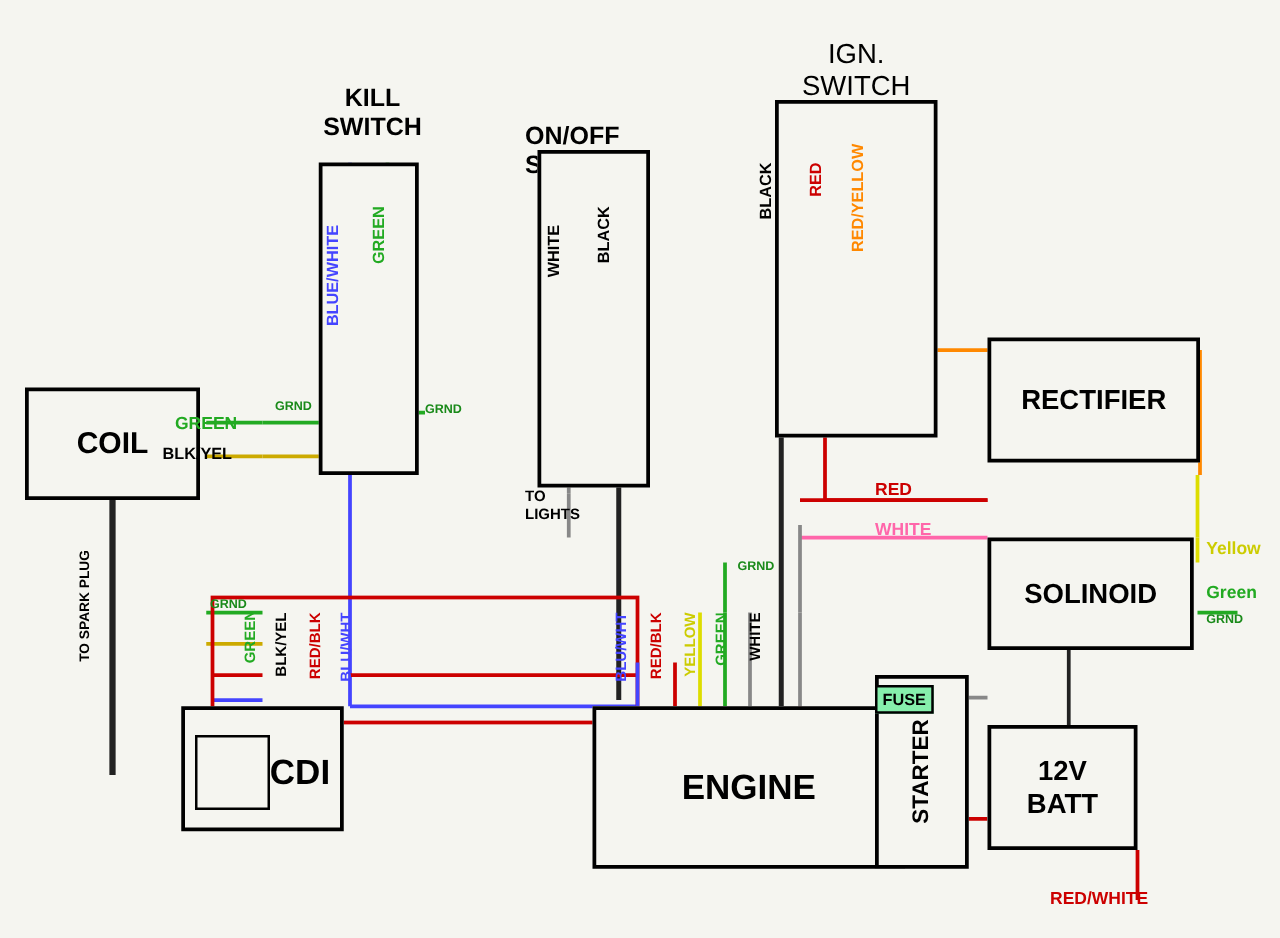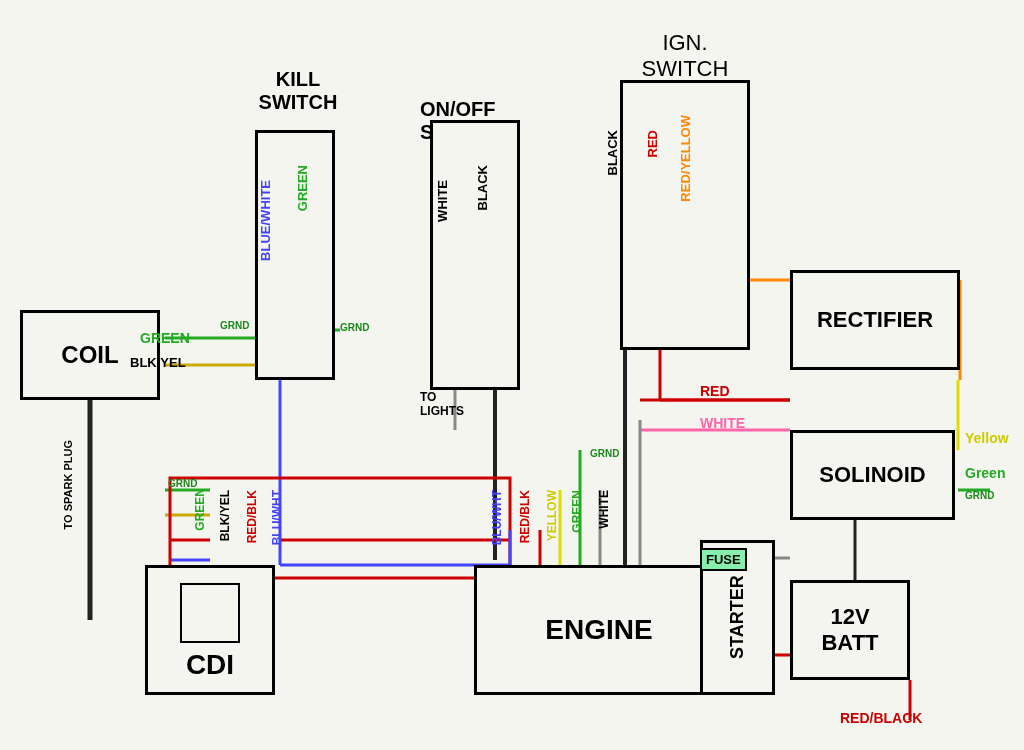--- a/index.html
+++ b/index.html
@@ -85,23 +85,23 @@
       width: 140px;
       height: 90px;
       font-size: 24px;
     }
 
     
     .cdi-box {
       top: 565px;
       left: 145px;
       width: 130px;
-      height: 130px;
+      height: 100px;
       font-size: 28px;
-      flex-direction: column;
+      flex-direction: row;
       justify-content: center;
     }
 
     
     .engine-box {
       top: 565px;
       left: 430px;
       width: 250px;
       height: 130px;
       font-size: 28px;
@@ -408,15 +408,15 @@
   <div class="wire-label" style="top:383px;left:700px;color:#cc0000;font-size:14px;">RED</div>
 
   <div class="wire-label" style="top:415px;left:700px;color:#ff66aa;font-size:14px;">WHITE</div>
 
   <div class="wire-label" style="top:430px;left:965px;color:#cccc00;font-size:14px;">Yellow</div>
 
   <div class="wire-label" style="top:465px;left:965px;color:#22aa22;font-size:14px;">Green</div>
 
   <div class="grnd-label" style="top:490px;left:965px;">GRND</div>
 
-  <div class="wire-label" style="top:710px;left:840px;color:#cc0000;font-size:14px;">RED/BLACK</div>
+  <div class="wire-label" style="top:710px;left:840px;color:#cc0000;font-size:14px;">RED/WHITE</div>
 
 </div>
 
 </body></html>

